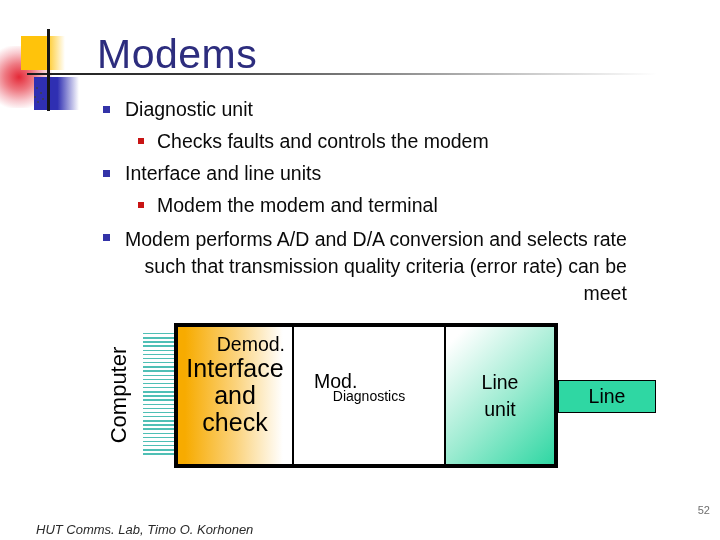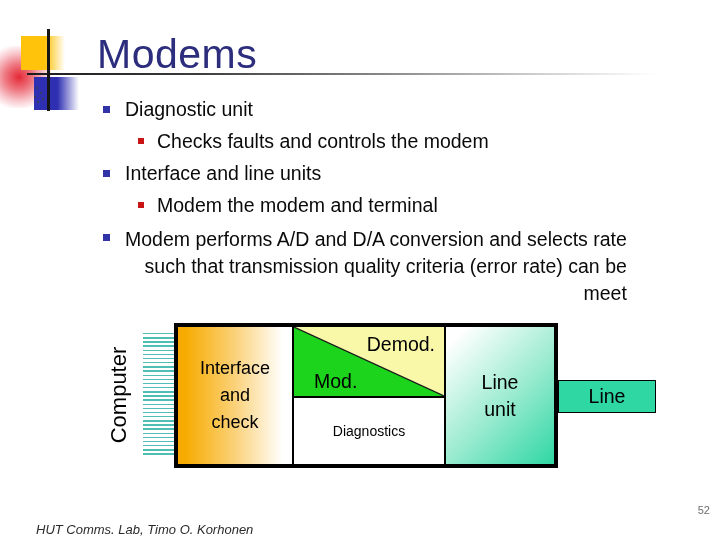--- a/index.html
+++ b/index.html
@@ -34,22 +34,22 @@
   
   .computer-label{position:absolute;left:119px;top:395px;transform:translate(-50%,-50%) rotate(-90deg);
     font-size:22px;color:#000;white-space:nowrap;}
   .ribbon{position:absolute;left:143px;top:333px;width:31px;height:125px;
     background:repeating-linear-gradient(to bottom,#4FBFB5 0,#4FBFB5 1.4px,#fff 1.4px,#fff 4.15px);}
   .main-box{position:absolute;left:174px;top:323px;width:384px;height:145px;border:4px solid #000;
     box-sizing:border-box;display:flex;background:#fff;}
   .cell-interface{width:114px;flex:none;border-right:2px solid #000;
     background:linear-gradient(90deg,#F7AB00 6%,#FBD27A 50%,#ffffff 92%);
     display:flex;align-items:center;justify-content:center;text-align:center;
-    font-size:18px;line-height:27px;white-space:pre-line;color:#000;}
-  .cell-middle{width:150px;flex:none;border-right:2px solid #000;display:flex;flex-direction:column;}
+    font-size:25px;line-height:27px;white-space:pre-line;color:#000;}
+  .cell-middle{width:150px;flex:none;border-right:2px solid #000;display:flex;flex-direction:row;}
   .mod-demod{height:69px;flex:none;position:relative;background:#F8F8A8;border-bottom:2px solid #000;}
   .mod-demod svg{position:absolute;left:0;top:0;width:100%;height:100%;display:block;}
   .demod-label{position:absolute;top:6px;right:9px;font-size:19.5px;color:#000;}
   .mod-label{position:absolute;bottom:3px;left:20px;font-size:19.5px;color:#000;}
   .diagnostics{flex:1;background:#fff;display:flex;align-items:center;justify-content:center;
     font-size:14px;color:#000;}
   .cell-lineunit{flex:1;background:linear-gradient(135deg,#ffffff 8%,#9AEBD0 55%,#2FD7A3 100%);
     display:flex;align-items:center;justify-content:center;text-align:center;
     font-size:19.5px;line-height:27px;white-space:pre-line;color:#000;}
   .line-box{position:absolute;left:558px;top:380px;width:98px;height:33px;background:#2FD7A3;

